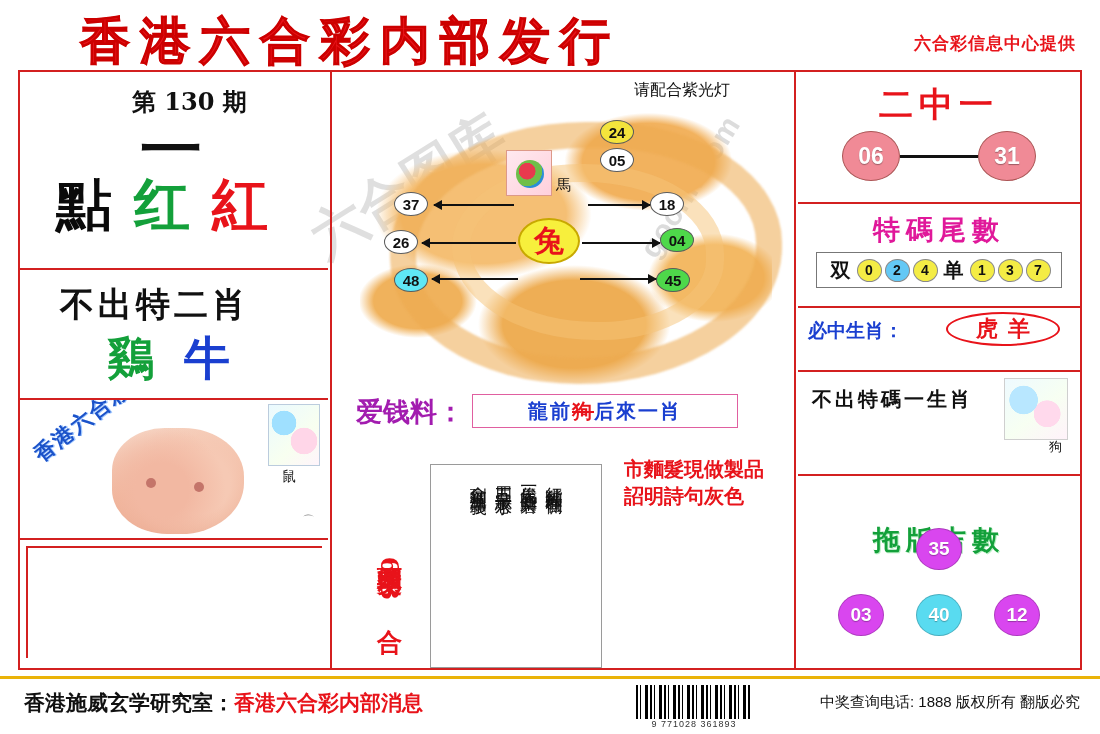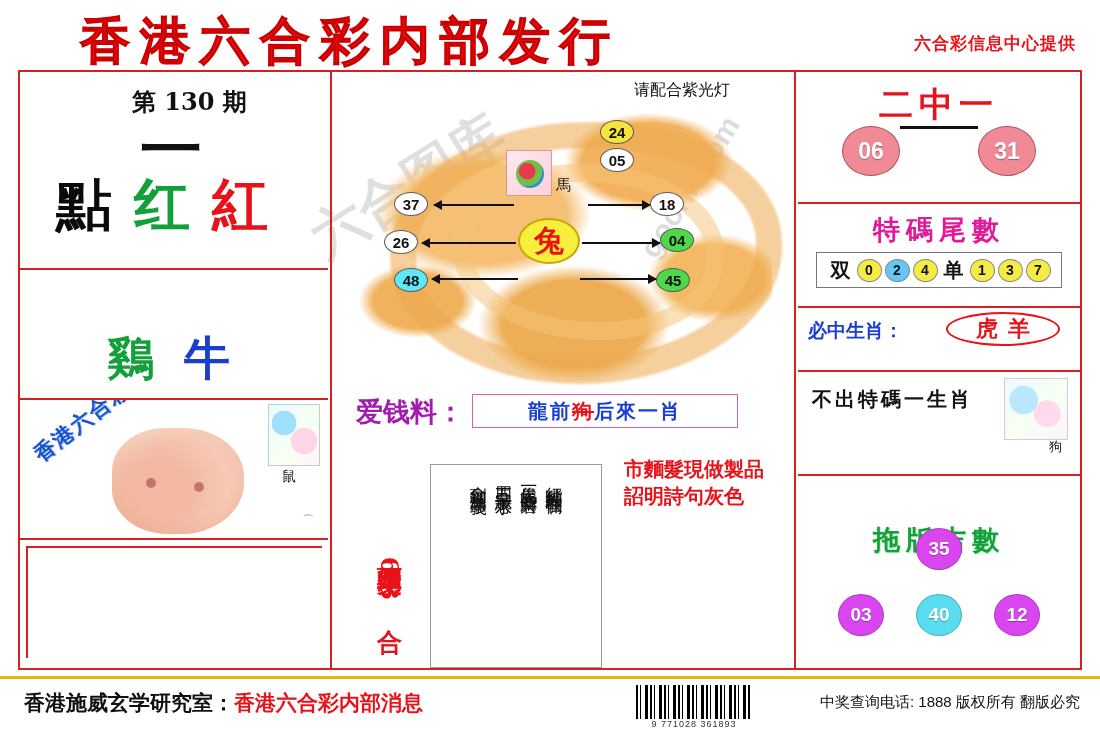--- a/index.html
+++ b/index.html
@@ -302,21 +302,21 @@
 
   .two-in-one {
     position:absolute; left:0; right:0; top:10px;
     text-align:center;
     font-family:"DejaVu Serif", serif;
     font-size:34px; font-weight:bold; color:#e8131a;
     letter-spacing:6px;
   }
   .pair-wrap {
     position:absolute; left:0; right:0; top:54px; height:60px;
-    display:flex; align-items:flex-start; justify-content:center; gap:0;
+    display:flex; align-items:center; justify-content:center; gap:0;
   }
   .big-ball {
     width:58px; height:50px; border-radius:50%;
     background:#f08a96;
     border:1px solid #a55;
     display:flex; align-items:center; justify-content:center;
     font-size:23px; font-weight:bold; color:#fff;
     text-shadow:0 1px 1px rgba(0,0,0,.35);
   }
   .connector { width:78px; height:3px; background:#111; }
@@ -475,20 +475,21 @@
 
       <div class="lbox1">
         <div class="issue">第 130 期</div>
         <div class="bigchar">一</div>
         <div class="slogan">
           <span class="c1">點</span><span class="c2">红</span><span class="c3">紅</span>
         </div>
       </div>
 
       <div class="lbox2">
+        <div class="nochu">不出特二肖</div>
         <div class="zodiacs">
           <span class="z1">鷄</span><span class="z2">牛</span>
         </div>
       </div>
 
       <div class="lbox3">
         <div class="photo-area">
           <div class="rot-text">香港六合彩</div>
           <div class="photo-blob"></div>
           <div class="map-thumb"></div>

